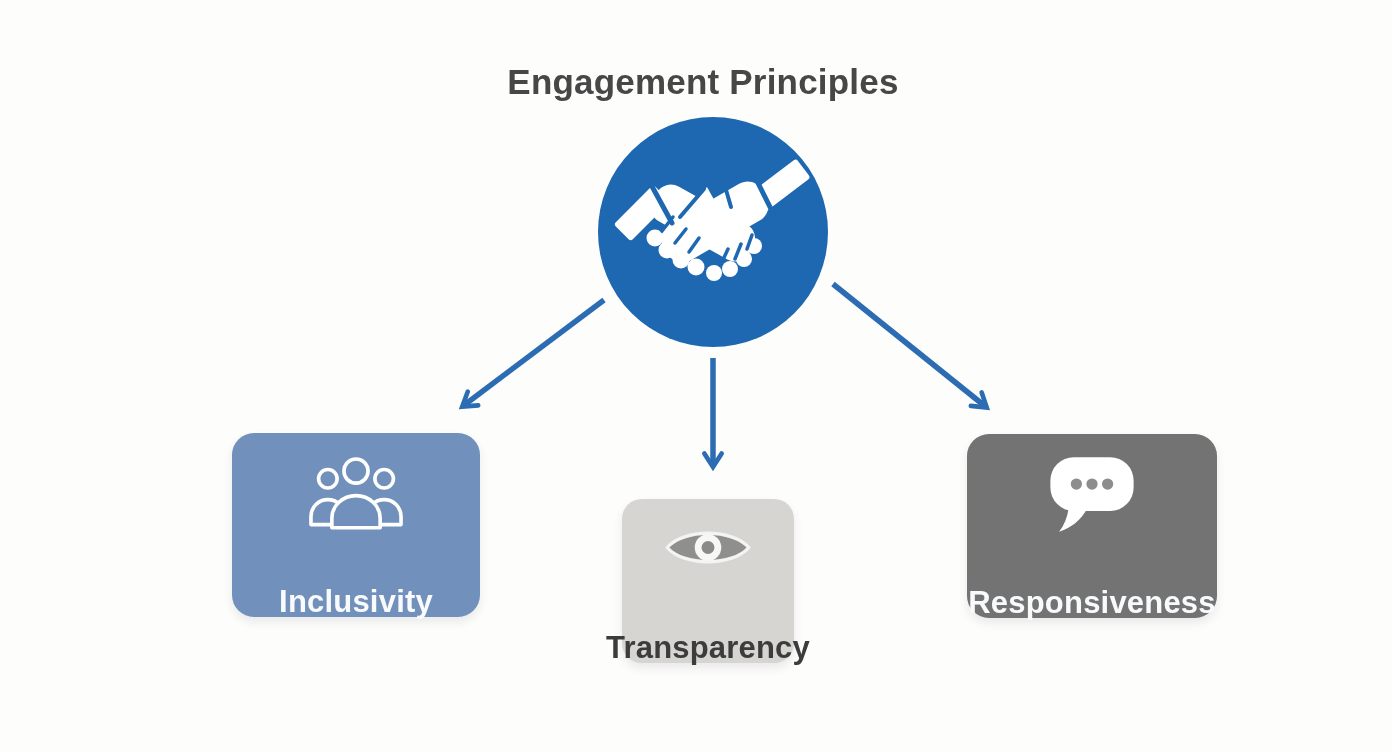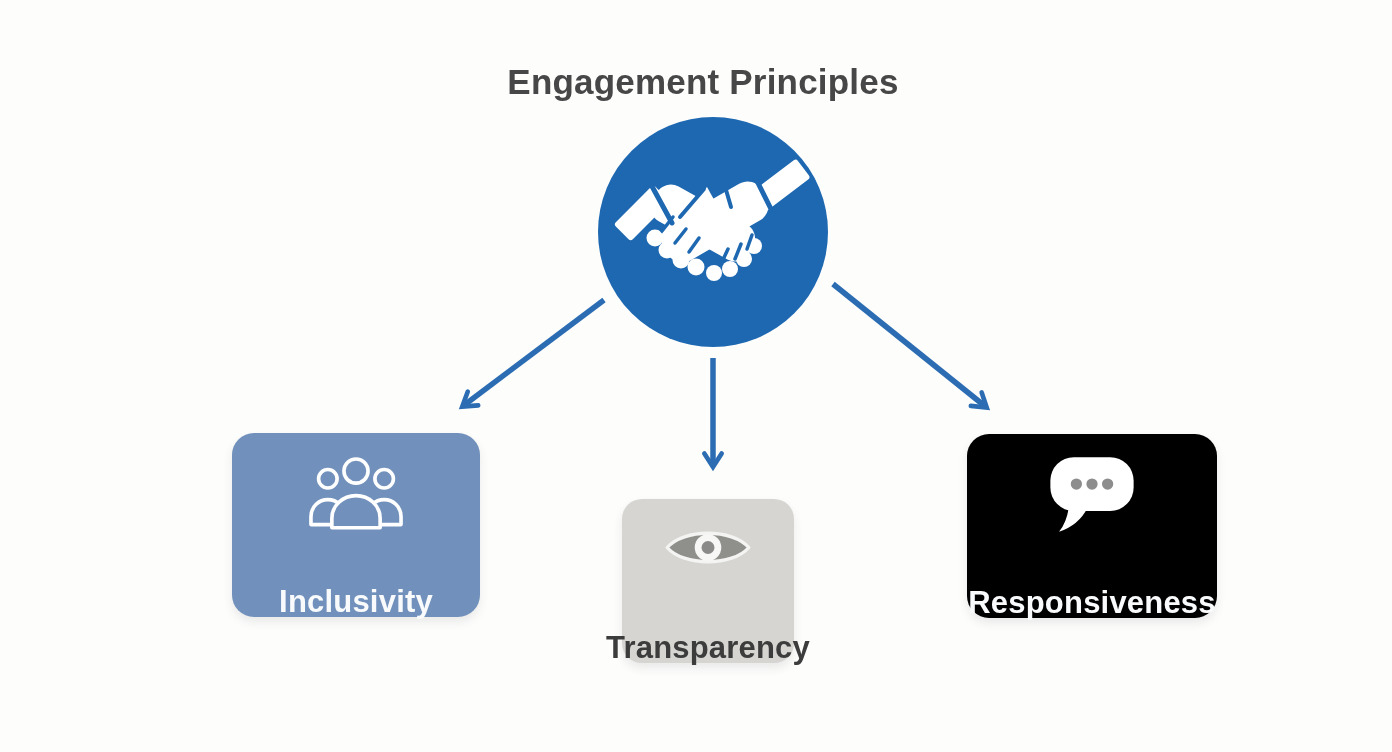--- a/index.html
+++ b/index.html
@@ -101,21 +101,21 @@
 
 <div class="principle-box box-transparency" style="background-color: rgb(214, 213, 210);">
   <svg class="p-icon" width="132" height="72" viewBox="0 0 132 72" aria-hidden="true">
     <path d="M6,36 C30,8 102,8 126,36 C102,64 30,64 6,36 Z" fill="#8f8f8c" stroke="#f4f4f2" stroke-width="5" stroke-linejoin="round"></path>
     <circle cx="66" cy="36" r="19.5" fill="#f7f7f5"></circle>
     <circle cx="66" cy="36" r="9.5" fill="#8a8a88"></circle>
   </svg>
   <div class="principle-label" style="color: rgb(60, 60, 60);">Transparency</div>
 </div>
 
-<div class="principle-box box-responsiveness" style="background-color: #000000;">
+<div class="principle-box box-responsiveness" style="background-color: #737373;">
   <svg class="p-icon" width="112" height="96" viewBox="0 0 116 98" aria-hidden="true">
     <rect x="10" y="6" width="96" height="62" rx="27" fill="#ffffff"></rect>
     <path d="M32,58 Q30,80 20,92 Q44,84 54,62 Z" fill="#ffffff"></path>
     <circle cx="40" cy="37" r="6.5" fill="#8d8d8d"></circle>
     <circle cx="58" cy="37" r="6.5" fill="#8d8d8d"></circle>
     <circle cx="76" cy="37" r="6.5" fill="#8d8d8d"></circle>
   </svg>
   <div class="principle-label" style="color: rgb(248, 250, 252);">Responsiveness</div>
 </div>
 

